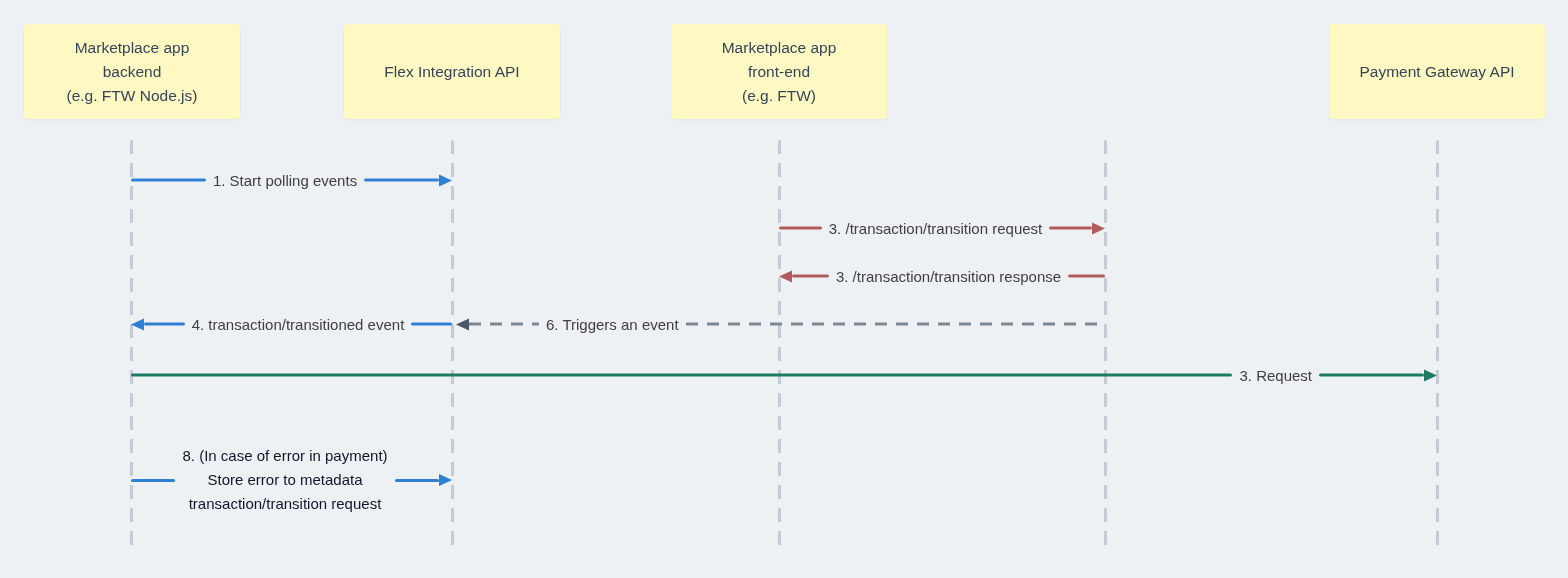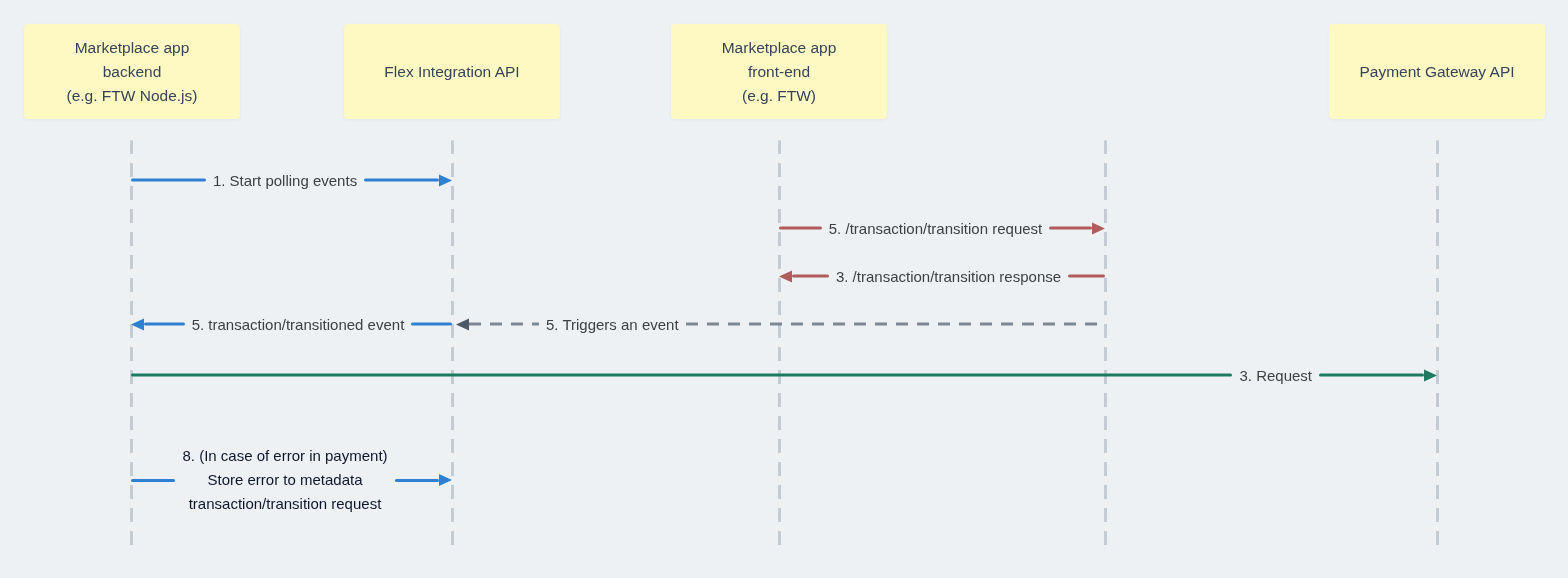--- a/index.html
+++ b/index.html
@@ -172,43 +172,43 @@
 
   <div class="msg m-blue" id="msg-1">
     <div class="seg grow"></div>
     <span class="msg-label">1. Start polling events</span>
     <div class="seg grow"></div>
     <span class="head-r"></span>
   </div>
 
   <div class="msg m-red" id="msg-2">
     <div class="seg grow"></div>
-    <span class="msg-label">5. /transaction/transition request</span>
+    <span class="msg-label">3. /transaction/transition request</span>
     <div class="seg grow"></div>
     <span class="head-r"></span>
   </div>
 
   <div class="msg m-red" id="msg-3">
     <span class="head-l"></span>
     <div class="seg grow"></div>
     <span class="msg-label">3. /transaction/transition response</span>
     <div class="seg grow"></div>
   </div>
 
   <div class="msg m-gray" id="msg-4">
     <span class="head-l dark-head"></span>
     <div class="seg dashed w70"></div>
-    <span class="msg-label">5. Triggers an event</span>
+    <span class="msg-label">6. Triggers an event</span>
     <div class="seg dashed grow"></div>
   </div>
 
   <div class="msg m-blue" id="msg-5">
     <span class="head-l"></span>
     <div class="seg grow"></div>
-    <span class="msg-label">5. transaction/transitioned event</span>
+    <span class="msg-label">4. transaction/transitioned event</span>
     <div class="seg grow"></div>
   </div>
 
   <div class="msg m-green" id="msg-6">
     <div class="seg grow"></div>
     <span class="msg-label">3. Request</span>
     <div class="seg w105"></div>
     <span class="head-r"></span>
   </div>
 

